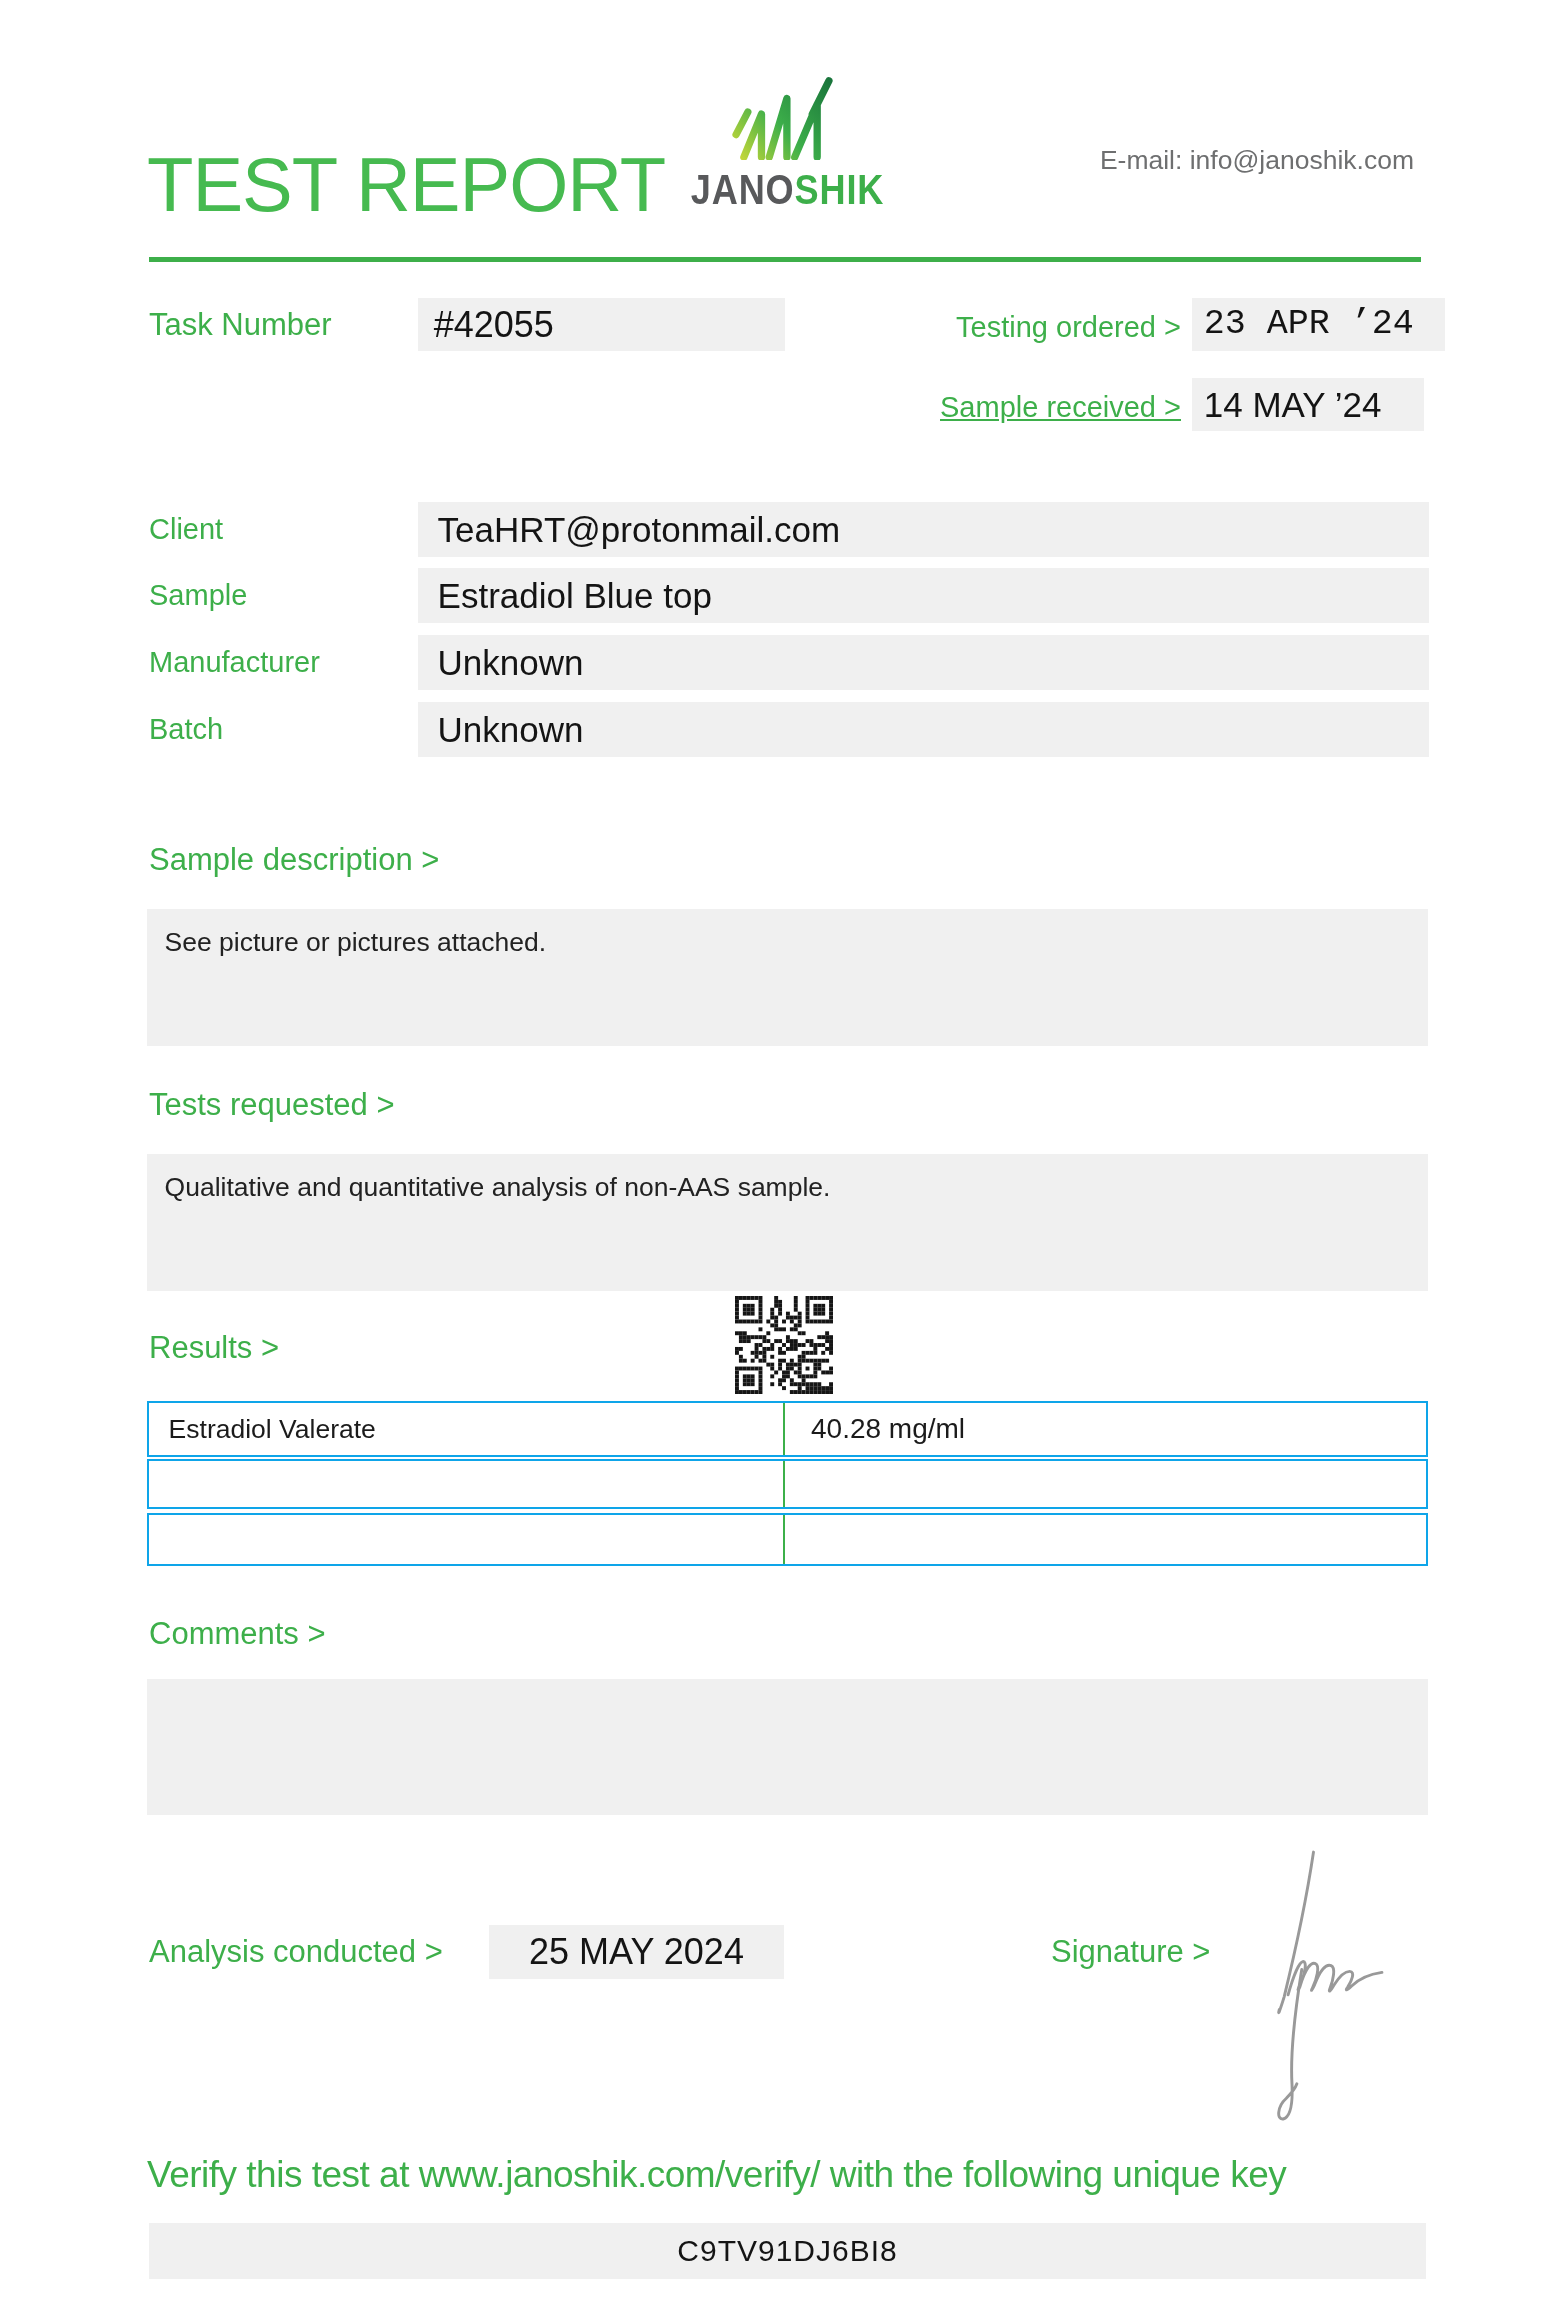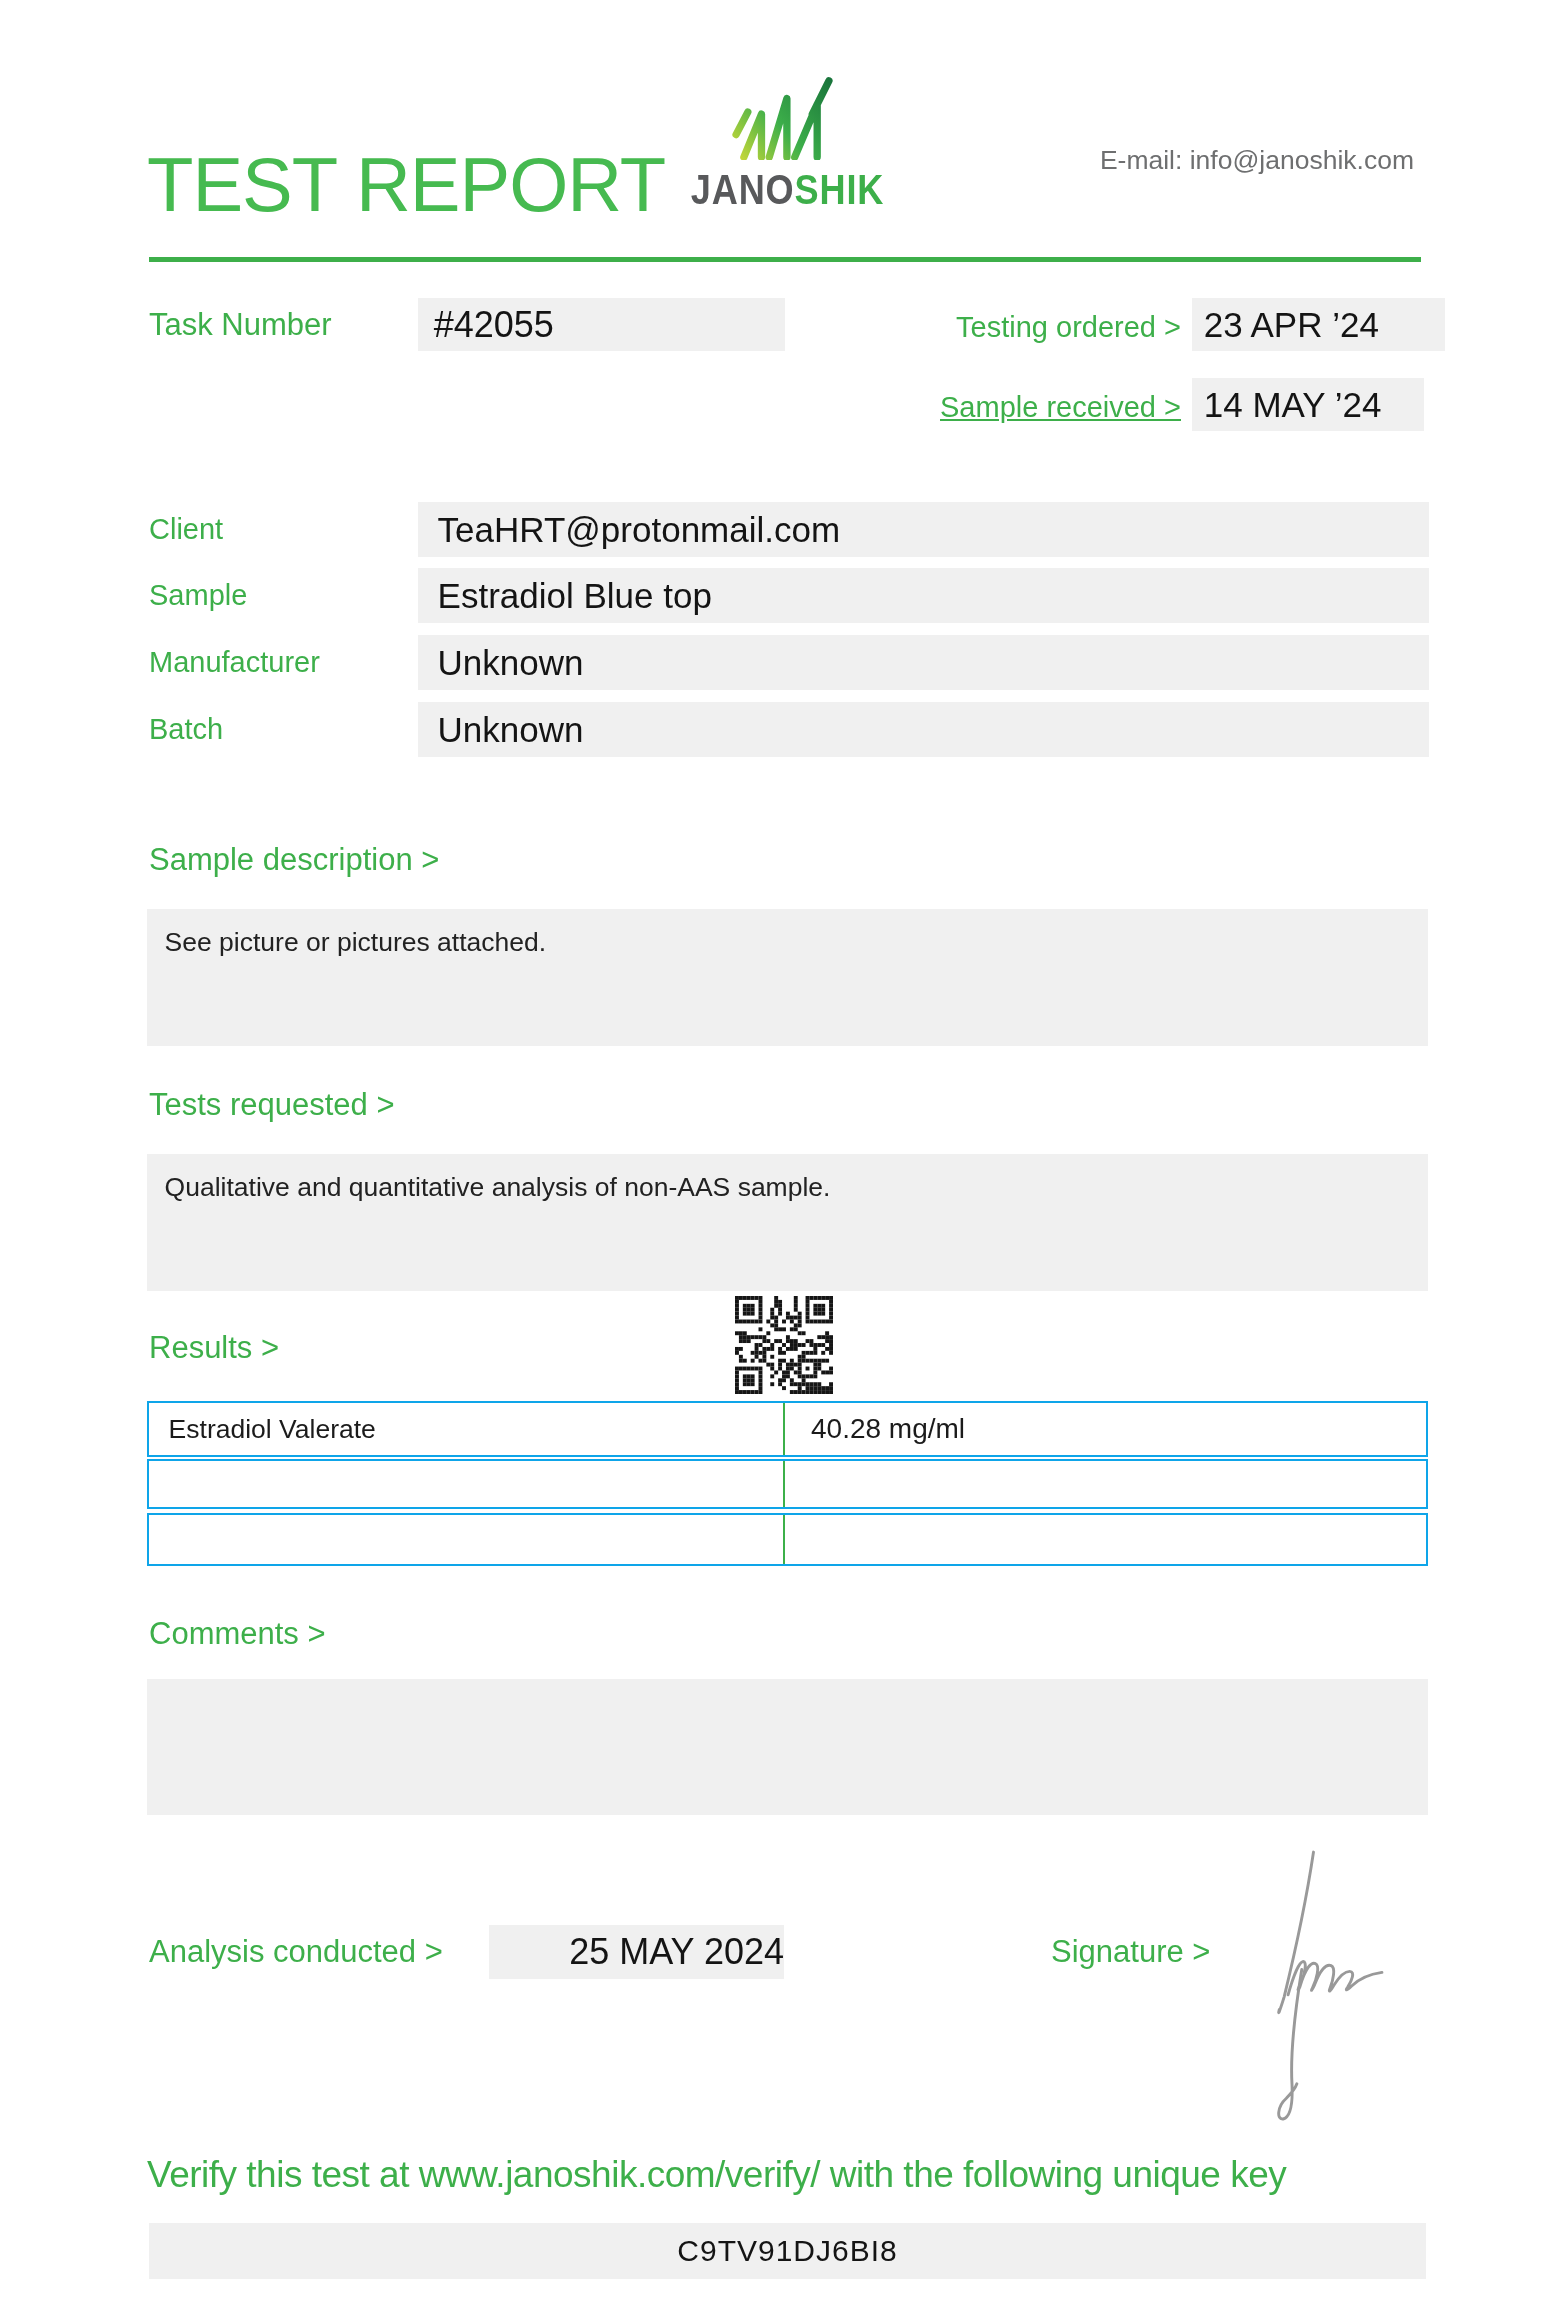--- a/index.html
+++ b/index.html
@@ -19,21 +19,21 @@
   .divider{left:149px;top:257px;width:1272px;height:4.9px;background:#3DAF4A;}
   
   .glabel{color:#3DAF4A;font-size:31px;line-height:1.1;white-space:nowrap;}
   .glabel-sm{color:#3DAF4A;font-size:29px;line-height:1.1;white-space:nowrap;}
   
   .gbox{background:#F0F0F0;box-sizing:border-box;}
   .task-label{left:149px;top:308px;}
   .task-box{left:418px;top:298px;width:367px;height:53px;}
   .task-box span{display:block;padding-left:15.7px;font-size:36px;line-height:53px;color:#141414;}
   .ord-label{left:833px;top:312px;width:348px;text-align:right;}
-  .ord-box{left:1192px;top:298px;width:253px;height:53px;}
+  .ord-box{left:1192px;top:298px;width:253px;height:53px;font-family:Liberation Mono, monospace;}
   .ord-box span{display:block;padding-left:11.8px;font-size:35px;line-height:53px;color:#141414;white-space:nowrap;}
   .rec-label{left:833px;top:392px;width:348px;text-align:right;text-decoration:underline;}
   .rec-box{left:1192px;top:378px;width:232px;height:53px;}
   .rec-box span{display:block;padding-left:11.8px;font-size:35px;line-height:53px;color:#141414;white-space:nowrap;}
   
   .drow-label{left:149px;width:265px;height:55px;line-height:55px;}
   .drow-box{left:418px;width:1011px;height:55px;}
   .drow-box span{display:block;padding-left:19.6px;font-size:35px;line-height:55px;color:#141414;white-space:nowrap;}
   
   .section-box{left:147px;width:1281px;height:137px;}
@@ -41,21 +41,21 @@
   
   .res-row{left:147px;width:1281px;box-sizing:border-box;border:2px solid #0ea5e9;display:flex;background:#fff;}
   .res-cell1{width:636px;box-sizing:border-box;border-right:2px solid #3CB04A;display:flex;align-items:center;}
   .res-cell1 span{padding-left:19.6px;font-size:26.5px;color:#1b1b1b;}
   .res-cell2{flex:1;display:flex;align-items:center;}
   .res-cell2 span{padding-left:26px;font-size:28px;color:#1b1b1b;}
   .qr-wrap{left:735px;top:1296px;width:98px;height:98px;}
   .qr-wrap svg{width:98px;height:98px;display:block;fill:#151515;}
   
   .ana-label{left:149px;top:1935px;}
-  .ana-box{left:489px;top:1925px;width:295px;height:54px;text-align:right;}
+  .ana-box{left:489px;top:1925px;width:295px;height:54px;text-align:center;}
   .ana-box span{display:block;font-size:36px;line-height:54px;color:#141414;}
   .sig-label{left:1051px;top:1935px;}
   .sig-svg{left:1247px;top:1805px;width:176px;height:323px;}
   .verify-line{left:147px;top:2154px;width:1294px;font-size:37px;letter-spacing:-0.5px;color:#3DAF4A;white-space:nowrap;}
   .key-box{left:149px;top:2223px;width:1277px;height:56px;text-align:center;}
   .key-box span{display:block;font-size:30px;line-height:56px;color:#141414;letter-spacing:1px;border-radius:15px;}
 </style>
 </head>
 <body>
 

